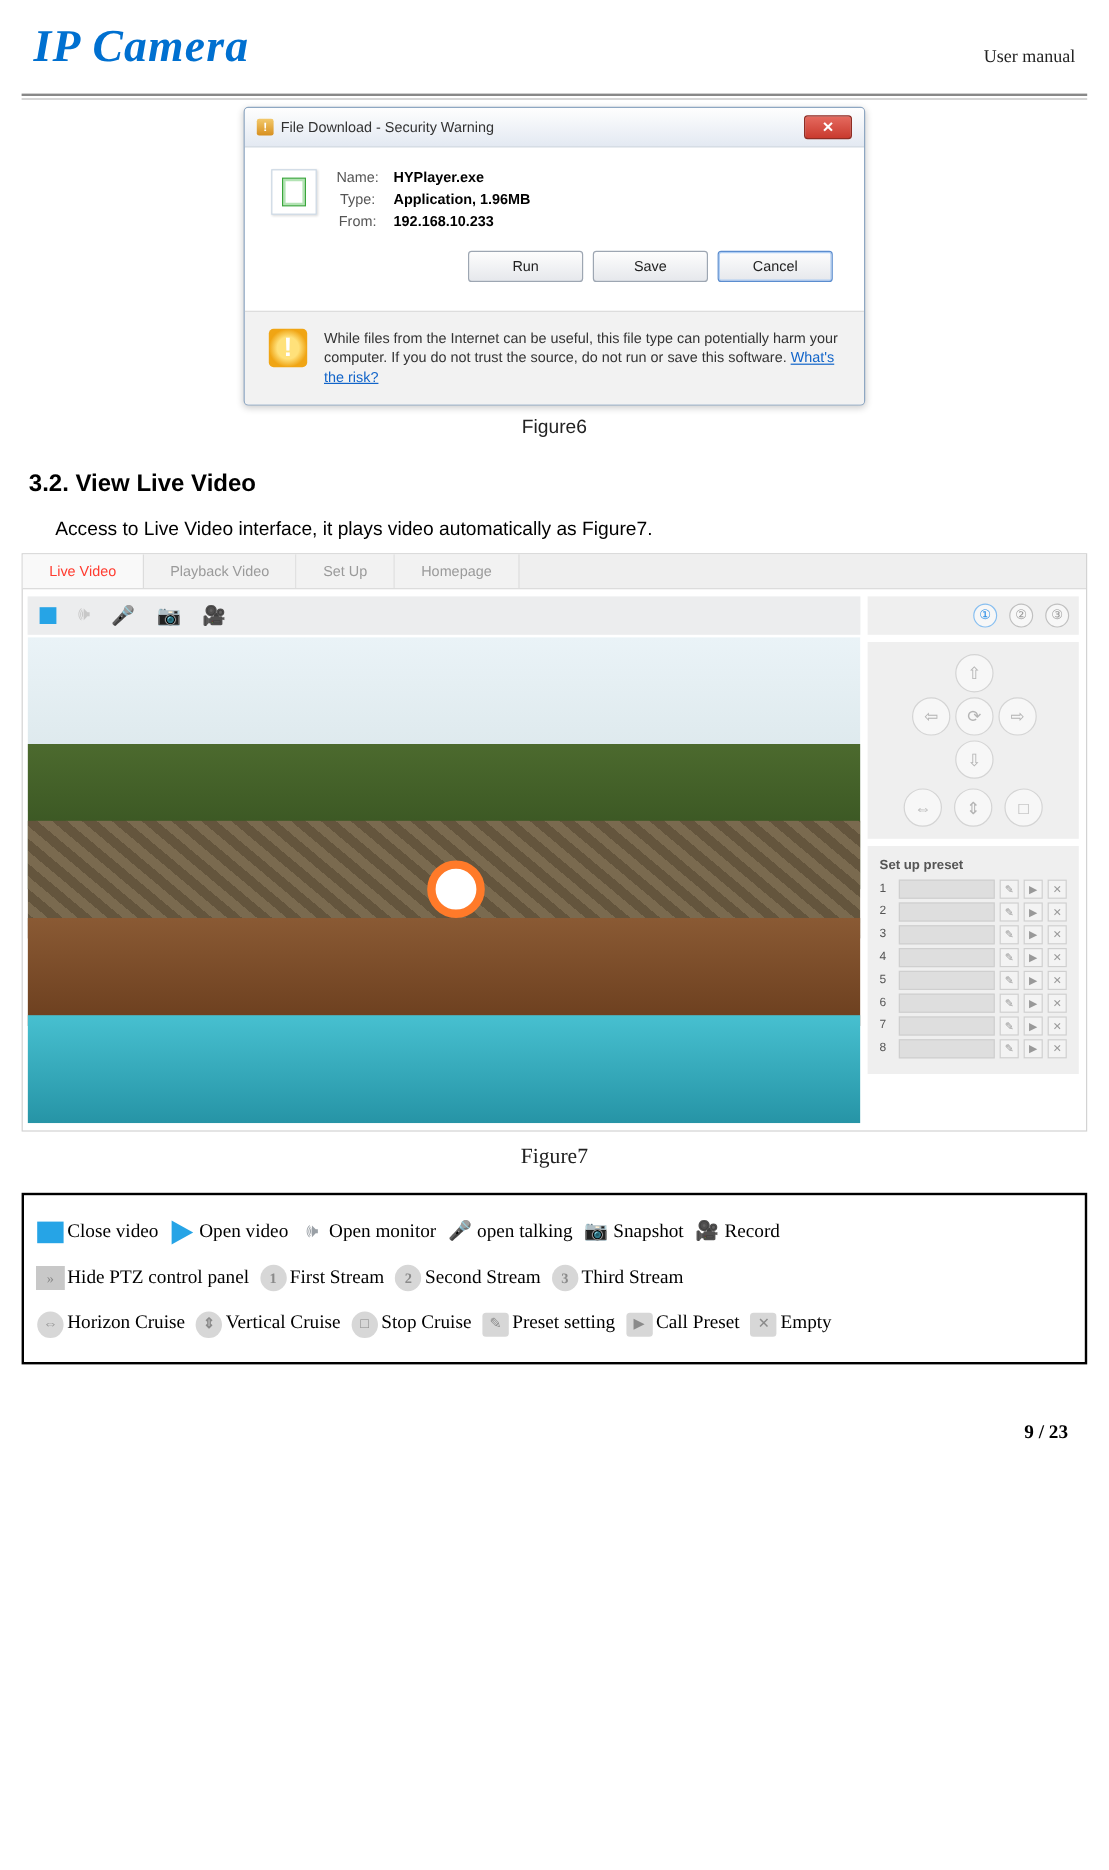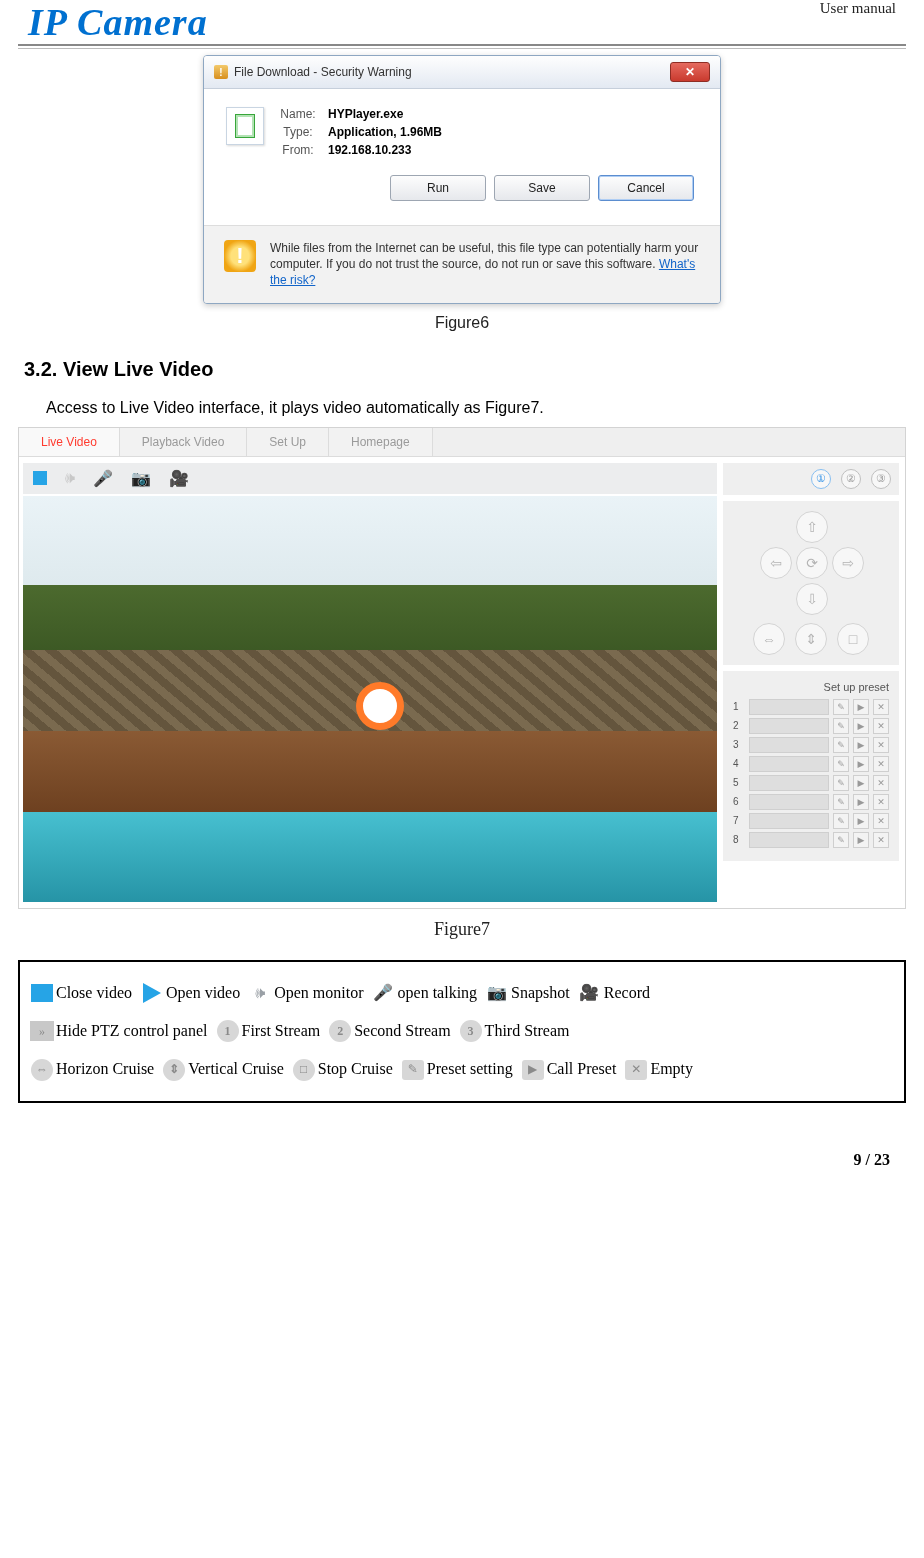--- a/index.html
+++ b/index.html
@@ -10,21 +10,22 @@
     width: 924px;
   }
   .page {
     width: 924px;
     position: relative;
     box-sizing: border-box;
   }
   .header-row {
     display: flex;
     justify-content: space-between;
-    padding: 0 28px;
+    align-items: flex-end;
+    padding: 17px 28px;
   }
   .logo {
     font-family: "Brush Script MT", cursive;
     font-style: italic;
     font-size: 38px;
     font-weight: bold;
     color: #0070d0;
     letter-spacing: 1px;
   }
   .user-manual {
@@ -282,21 +283,21 @@
     gap: 6px;
   }
   .ptz-btn {
     width:30px;height:30px;border-radius:50%;background:#f7f7f7;border:1px solid #d4d4d4;
     display:flex;align-items:center;justify-content:center;color:#b4b4b4;font-size:14px;
   }
   .ptz-row2 {
     display:flex;justify-content:center;gap:10px;margin-top:10px;
   }
   .preset-title {
-    font-size:11px;color:#555;margin-bottom:6px;font-weight:normal;text-align:right;
+    font-size:11px;color:#555;margin-bottom:6px;font-weight:bold;
   }
   .preset-row {
     display:flex;align-items:center;gap:4px;margin-bottom:3px;
   }
   .preset-num {
     width:12px;font-size:10px;color:#555;
   }
   .preset-input {
     flex:1;height:14px;background:#dedede;border:1px solid #cfcfcf;
   }

